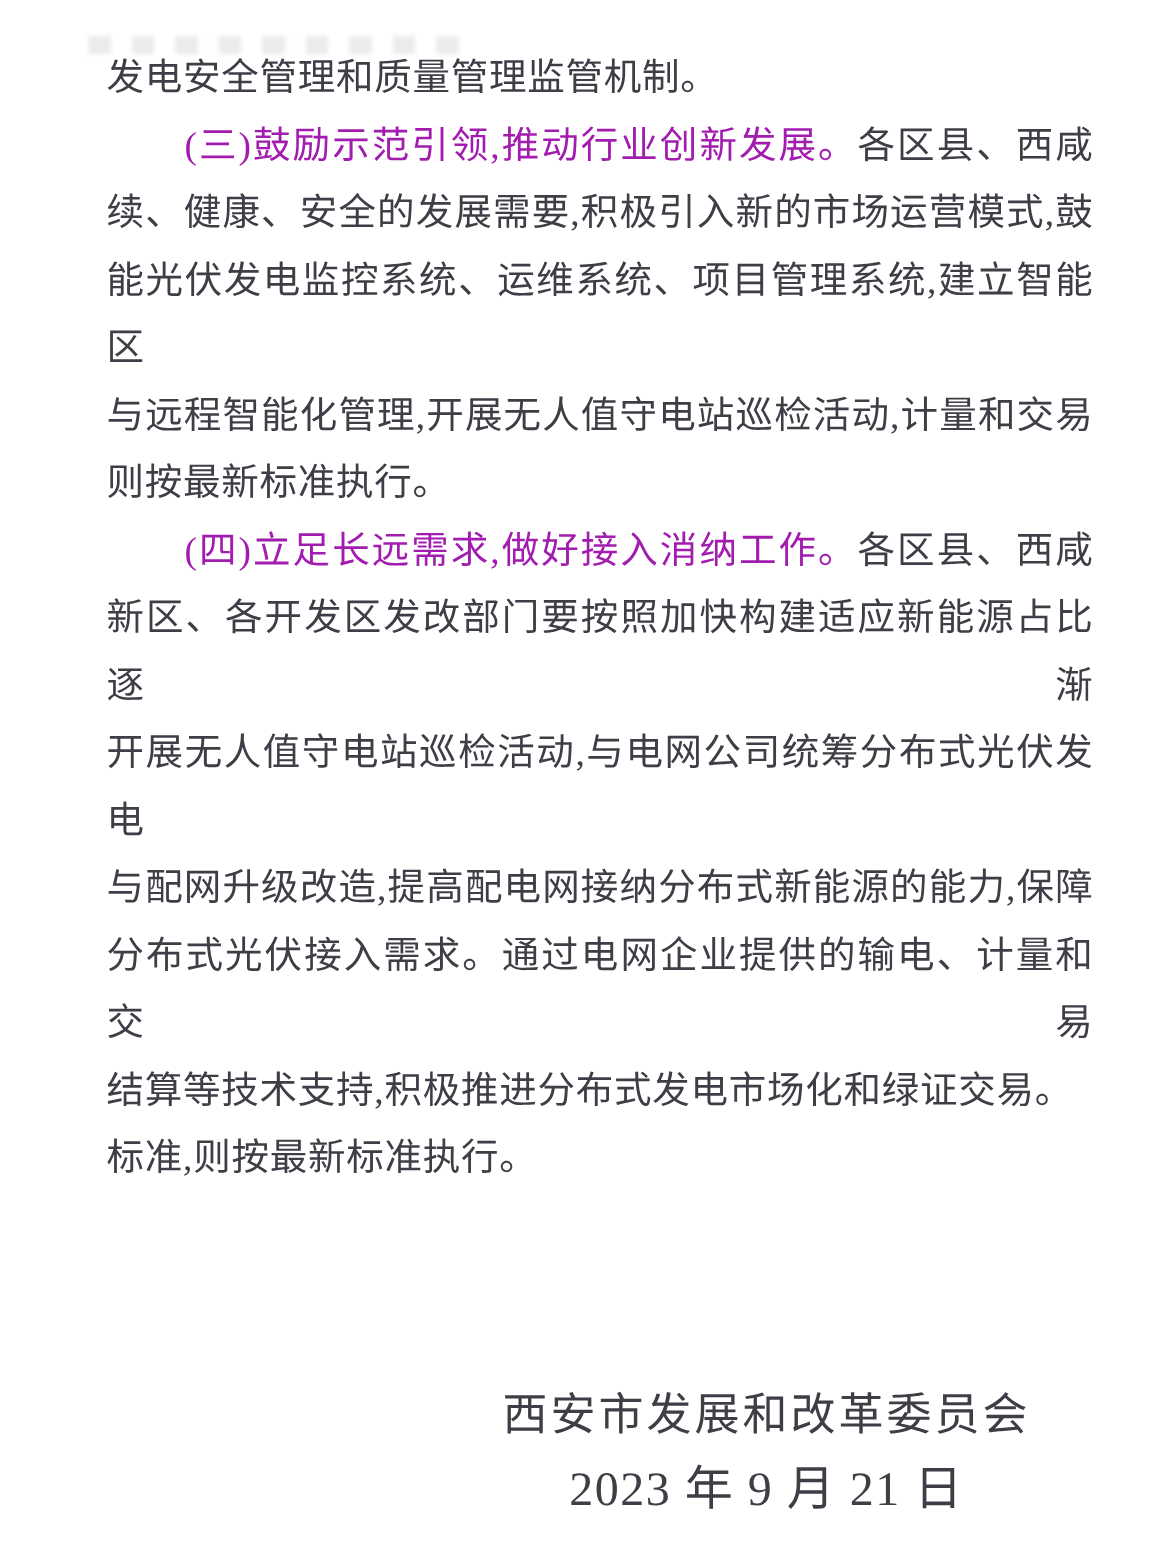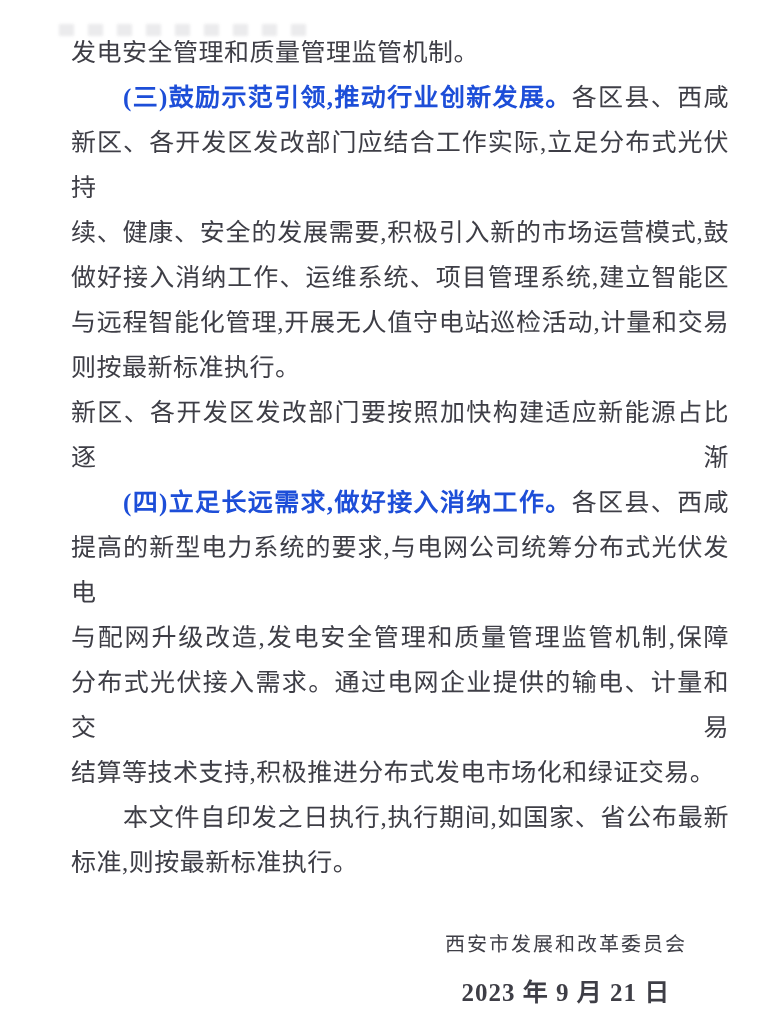--- a/index.html
+++ b/index.html
@@ -47,74 +47,71 @@
     
     text-justify: inter-character;
   }
   .line.fill {
     text-align-last: justify;
   }
   .line.indent {
     text-indent: 52px;
   }
   .lead {
-    font-weight: 700;
-    color: #1d4ed8;
+    font-weight: 400;
+    color: #a21caf;
   }
   .closing {
     position: absolute;
     top: 928px;
     right: 106px;
     text-align: center;
   }
   .sig-name {
-    font-size: 20px;
+    font-size: 30px;
     line-height: 32px;
     letter-spacing: 2px;
     white-space: nowrap;
   }
   .sig-date {
     margin-top: 17px;
-    font-size: 25px;
+    font-size: 32px;
     line-height: 31px;
     letter-spacing: 1px;
     white-space: nowrap;
-    font-weight: bold;
   }
 </style>
 </head>
 <body>
 
 <div class="page">
 
   <div class="scan-artifact"></div>
 
   <div class="body-text">
 
     <div class="line">发电安全管理和质量管理监管机制。</div>
 
     <div class="line fill indent"><span class="lead">(三)鼓励示范引领,推动行业创新发展。</span><span>各区县、西咸</span></div>
 
-    <div class="line fill">新区、各开发区发改部门应结合工作实际,立足分布式光伏持</div>
     <div class="line fill">续、健康、安全的发展需要,积极引入新的市场运营模式,鼓</div>
-    <div class="line fill">做好接入消纳工作、运维系统、项目管理系统,建立智能区</div>
+    <div class="line fill">能光伏发电监控系统、运维系统、项目管理系统,建立智能区</div>
     <div class="line fill">与远程智能化管理,开展无人值守电站巡检活动,计量和交易</div>
 
     <div class="line">则按最新标准执行。</div>
 
+    <div class="line fill indent"><span class="lead">(四)立足长远需求,做好接入消纳工作。</span><span>各区县、西咸</span></div>
+
     <div class="line fill">新区、各开发区发改部门要按照加快构建适应新能源占比逐渐</div>
-
-    <div class="line fill indent"><span class="lead">(四)立足长远需求,做好接入消纳工作。</span><span>各区县、西咸</span></div>
-    <div class="line fill">提高的新型电力系统的要求,与电网公司统筹分布式光伏发电</div>
-    <div class="line fill">与配网升级改造,发电安全管理和质量管理监管机制,保障</div>
+    <div class="line fill">开展无人值守电站巡检活动,与电网公司统筹分布式光伏发电</div>
+    <div class="line fill">与配网升级改造,提高配电网接纳分布式新能源的能力,保障</div>
     <div class="line fill">分布式光伏接入需求。通过电网企业提供的输电、计量和交易</div>
 
     <div class="line">结算等技术支持,积极推进分布式发电市场化和绿证交易。</div>
 
-    <div class="line fill indent">本文件自印发之日执行,执行期间,如国家、省公布最新</div>
 
     <div class="line">标准,则按最新标准执行。</div>
 
   </div>
 
   <div class="closing">
     <div class="sig-name">西安市发展和改革委员会</div>
     <div class="sig-date">2023 年 9 月 21 日</div>
   </div>
 

